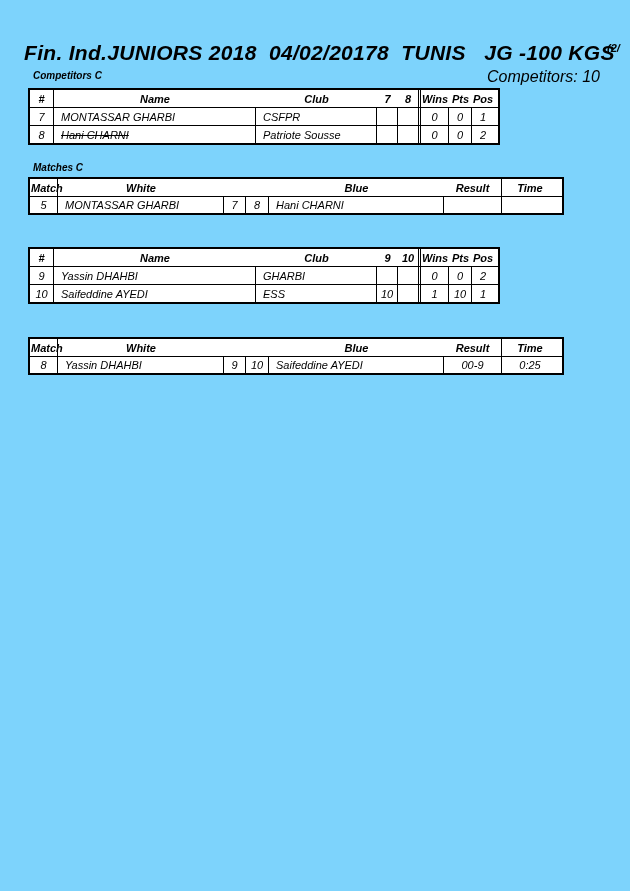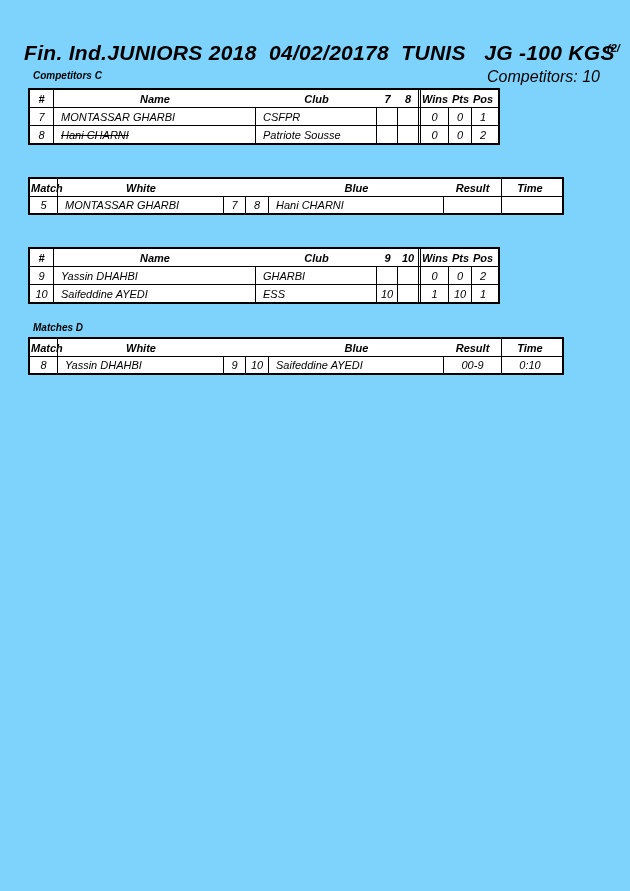--- a/index.html
+++ b/index.html
@@ -113,20 +113,21 @@
       <div class="cell c-name br left struck">Hani CHARNI</div>
       <div class="cell c-club br left">Patriote Sousse</div>
       <div class="cell c-r1 br"></div>
       <div class="cell c-r2"></div>
       <div class="cell c-wins dbl br">0</div>
       <div class="cell c-pts br">0</div>
       <div class="cell c-pos">2</div>
     </div>
   </div>
 
+  <div class="sec-heading match" style="top:162px">Matches C</div>
   <div class="tbl mtbl" style="top:177px">
     <div class="row hdr">
       <div class="cell m-match hcell br">Match</div>
       <div class="cell m-white">White</div>
       <div class="cell m-wnum"></div>
       <div class="cell m-bnum"></div>
       <div class="cell m-blue">Blue</div>
       <div class="cell m-result br">Result</div>
       <div class="cell m-time">Time</div>
     </div>
@@ -167,35 +168,34 @@
       <div class="cell c-name br left">Saifeddine AYEDI</div>
       <div class="cell c-club br left">ESS</div>
       <div class="cell c-r1 br">10</div>
       <div class="cell c-r2"></div>
       <div class="cell c-wins dbl br">1</div>
       <div class="cell c-pts br">10</div>
       <div class="cell c-pos">1</div>
     </div>
   </div>
 
-  <div class="sec-heading match" style="top:322px">Matches D</div>
   <div class="tbl mtbl" style="top:337px">
     <div class="row hdr">
       <div class="cell m-match hcell br">Match</div>
       <div class="cell m-white">White</div>
       <div class="cell m-wnum"></div>
       <div class="cell m-bnum"></div>
       <div class="cell m-blue">Blue</div>
       <div class="cell m-result br">Result</div>
       <div class="cell m-time">Time</div>
     </div>
     <div class="row bdy">
       <div class="cell m-match br">8</div>
       <div class="cell m-white br left">Yassin DHAHBI</div>
       <div class="cell m-wnum br">9</div>
       <div class="cell m-bnum br">10</div>
       <div class="cell m-blue br left">Saifeddine AYEDI</div>
       <div class="cell m-result br">00-9</div>
-      <div class="cell m-time">0:10</div>
+      <div class="cell m-time">0:25</div>
     </div>
   </div>
 
 </div>
 
 </body></html>

